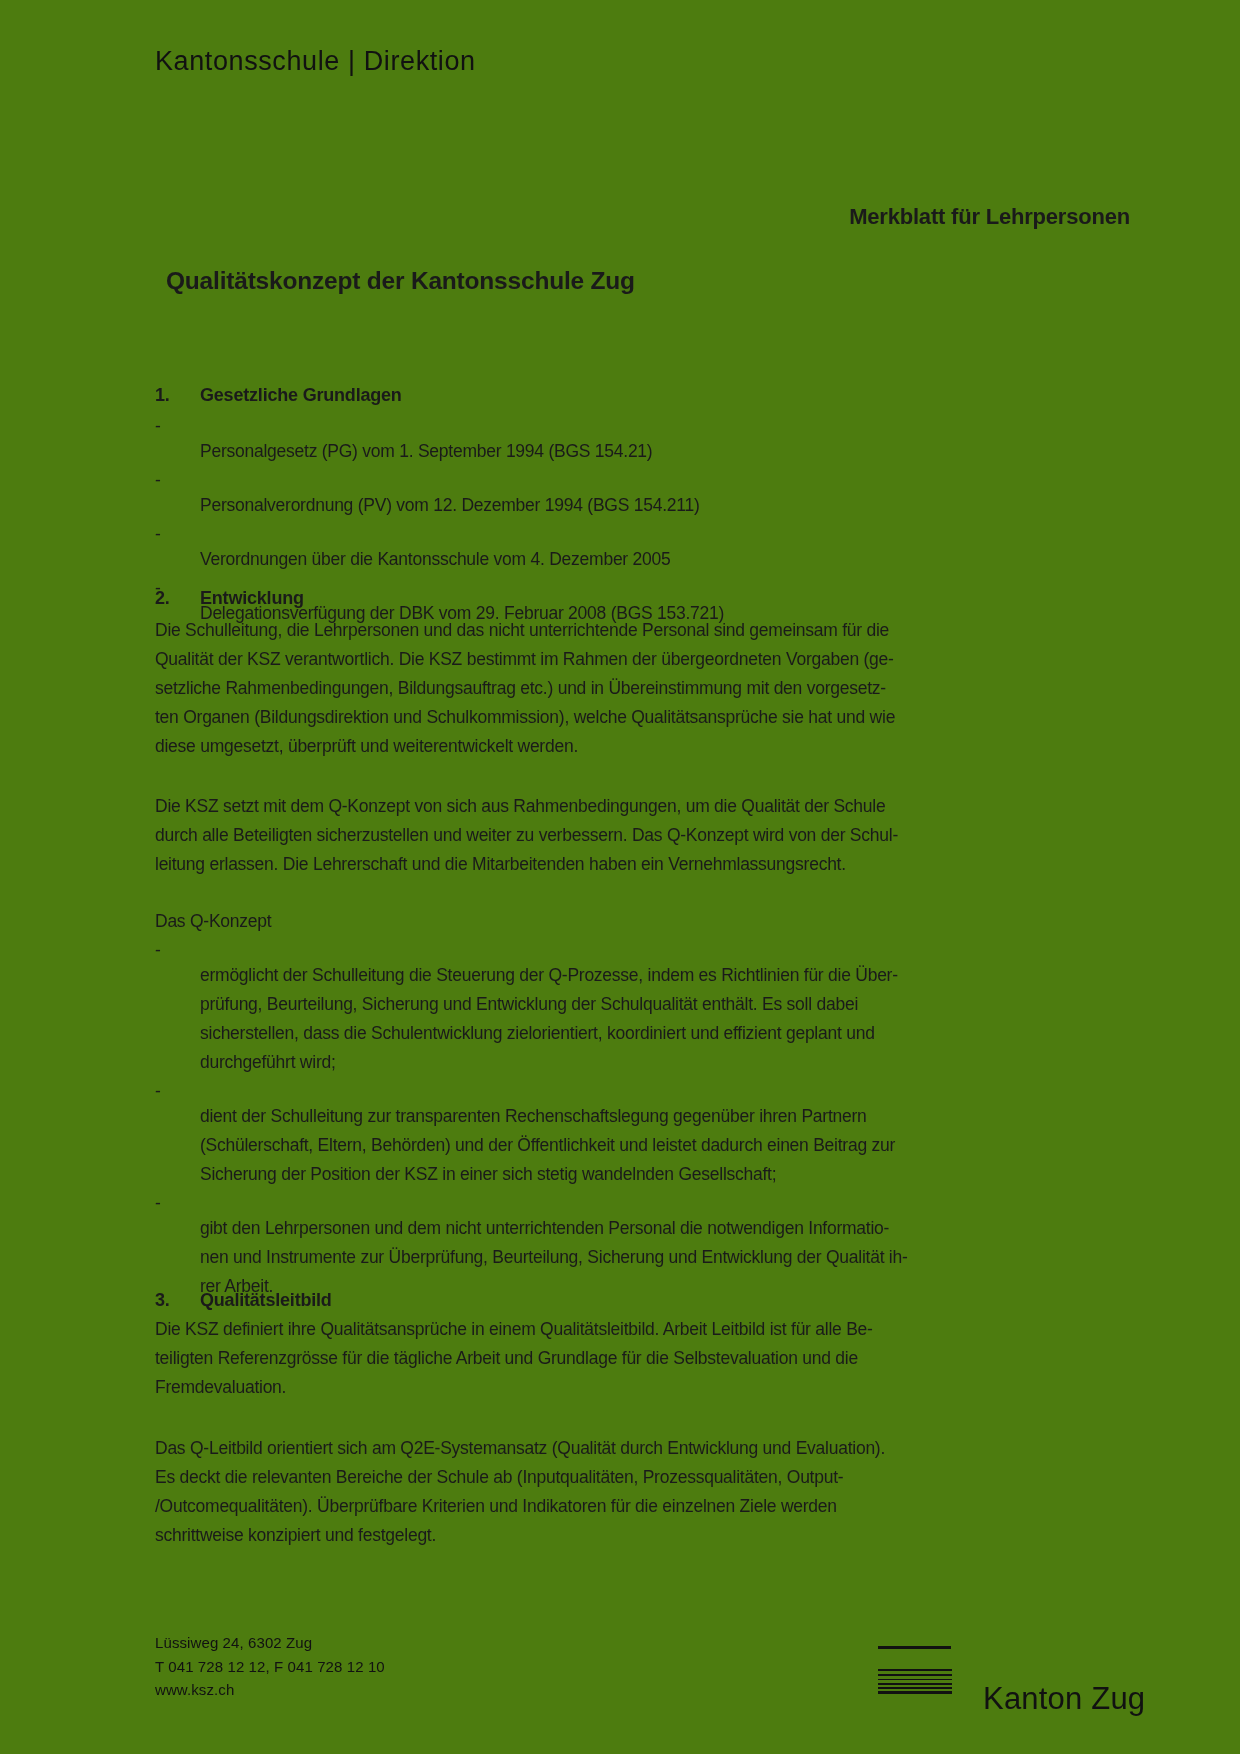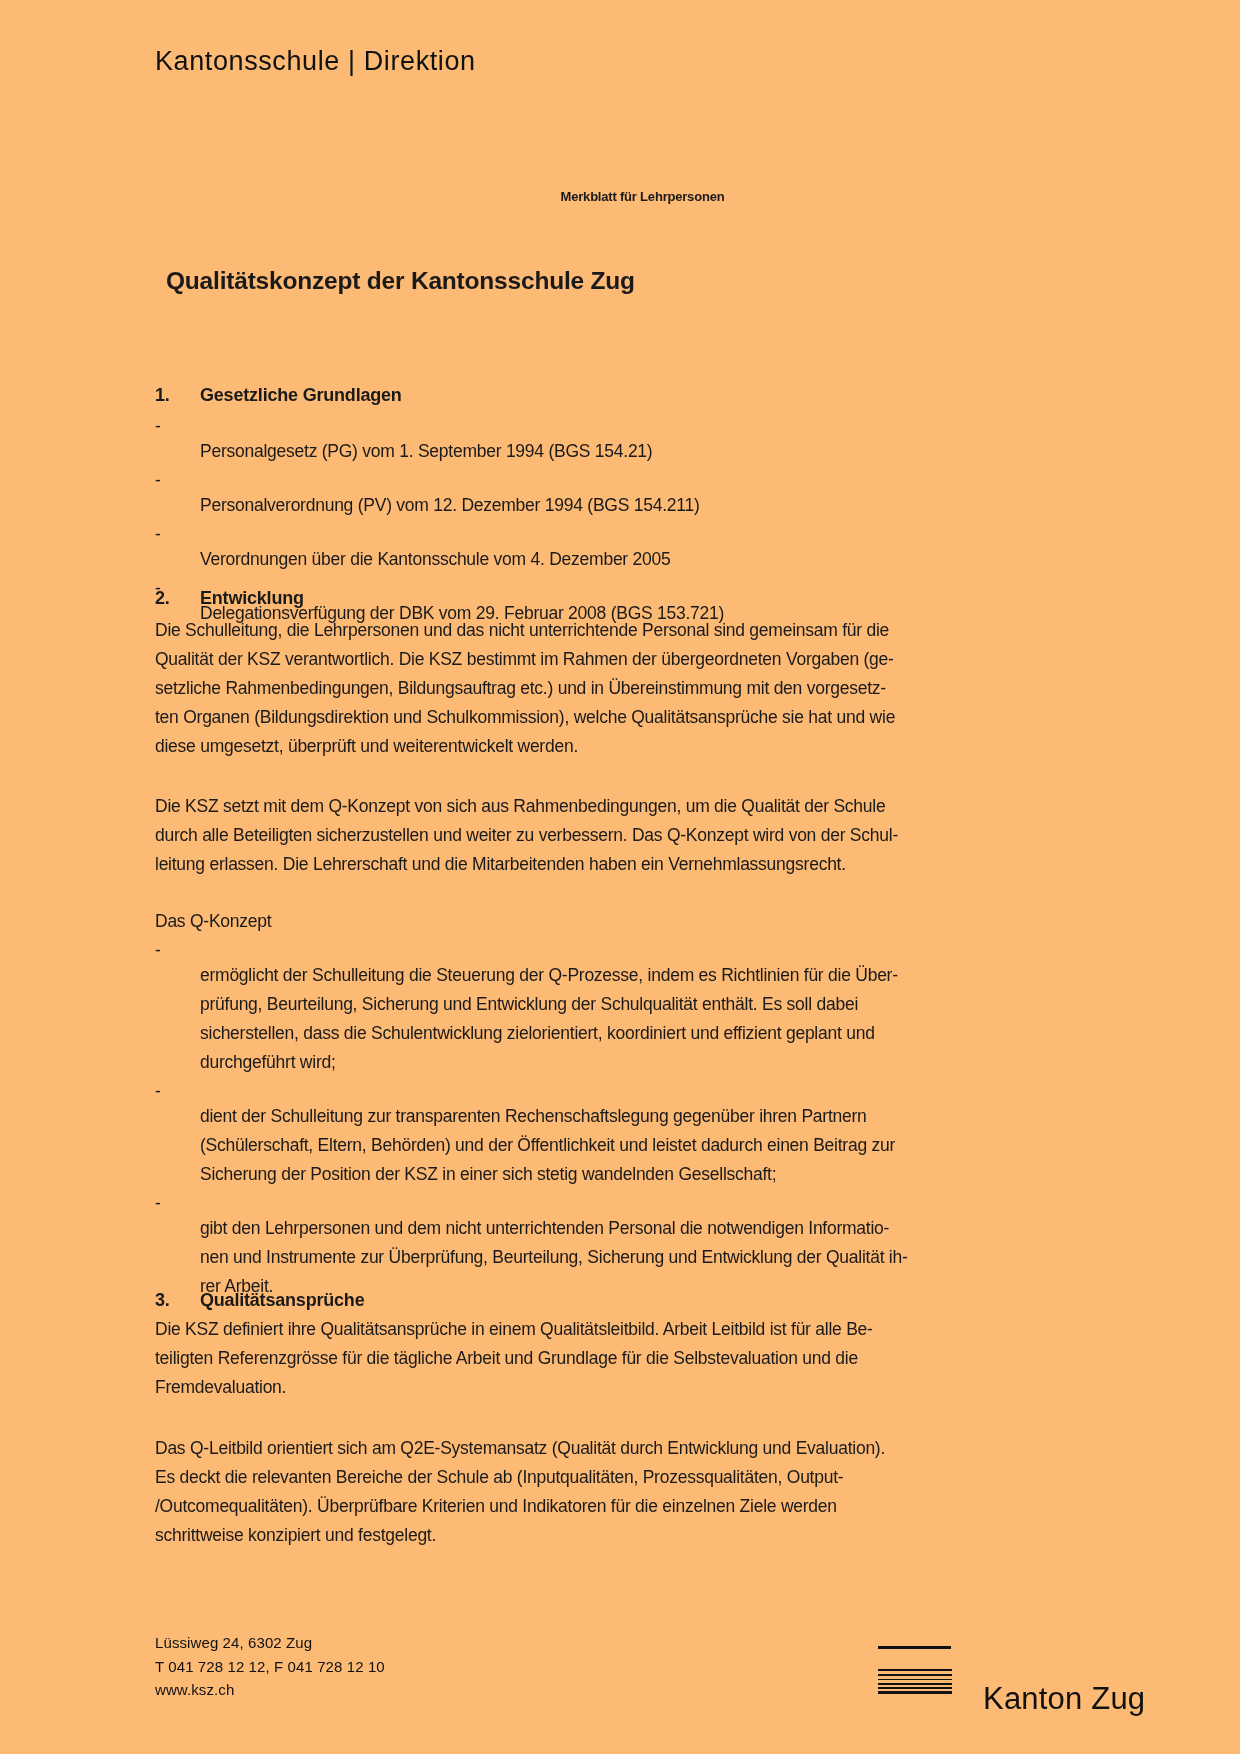--- a/index.html
+++ b/index.html
@@ -1,36 +1,36 @@
 <!DOCTYPE html>
 <html><head>
 <meta charset="utf-8">
 <style>
   html, body { margin: 0; padding: 0; background: #e8e8e8; }
   .page {
     position: relative;
     width: 1240px;
     height: 1754px;
     margin: 0 auto;
-    background: #fdba74;
+    background: #4d7c0f;
     font-family: "Liberation Sans", "DejaVu Sans", sans-serif;
     color: #1a1a1a;
     overflow: hidden;
   }
   .abs { position: absolute; }
   .wordmark {
     left: 155px; top: 45px;
     font-size: 27px; line-height: 33px;
     letter-spacing: 0.6px;
     color: #111;
   }
   .doc-type {
-    left: 155px; top: 184px; width: 975px;
-    font-size: 13px; line-height: 25px;
-    font-weight: bold; text-align: center;
+    left: 155px; top: 204px; width: 975px;
+    font-size: 22px; line-height: 25px;
+    font-weight: bold; text-align: right;
     letter-spacing: -0.2px;
   }
   .title {
     left: 155px; top: 254px; width: 975px;
     margin: 11px;
     font-size: 24.5px; line-height: 32px;
     font-weight: bold; letter-spacing: -0.2px;
   }
   .body-text {
     font-size: 17.5px; line-height: 29px;
@@ -145,21 +145,21 @@
     <li>
       <span class="marker">-</span>
       <span class="litext">gibt den Lehrpersonen und dem nicht unterrichtenden Personal die notwendigen Informatio-
 nen und Instrumente zur Überprüfung, Beurteilung, Sicherung und Entwicklung der Qualität ih-
 rer Arbeit.</span>
     </li>
   </ul>
 
   <div class="abs sec-heading" style="top:1286px">
     <span class="marker">3.</span>
-    <span>Qualitätsansprüche</span>
+    <span>Qualitätsleitbild</span>
   </div>
   <p class="abs para body-text" style="top:1315px">Die KSZ definiert ihre Qualitätsansprüche in einem Qualitätsleitbild. Arbeit Leitbild ist für alle Be-
 teiligten Referenzgrösse für die tägliche Arbeit und Grundlage für die Selbstevaluation und die
 Fremdevaluation.</p>
   <p class="abs para body-text" style="top:1434px">Das Q-Leitbild orientiert sich am Q2E-Systemansatz (Qualität durch Entwicklung und Evaluation).
 Es deckt die relevanten Bereiche der Schule ab (Inputqualitäten, Prozessqualitäten, Output-
 /Outcomequalitäten). Überprüfbare Kriterien und Indikatoren für die einzelnen Ziele werden
 schrittweise konzipiert und festgelegt.</p>
 
   <div class="abs footer-text">

